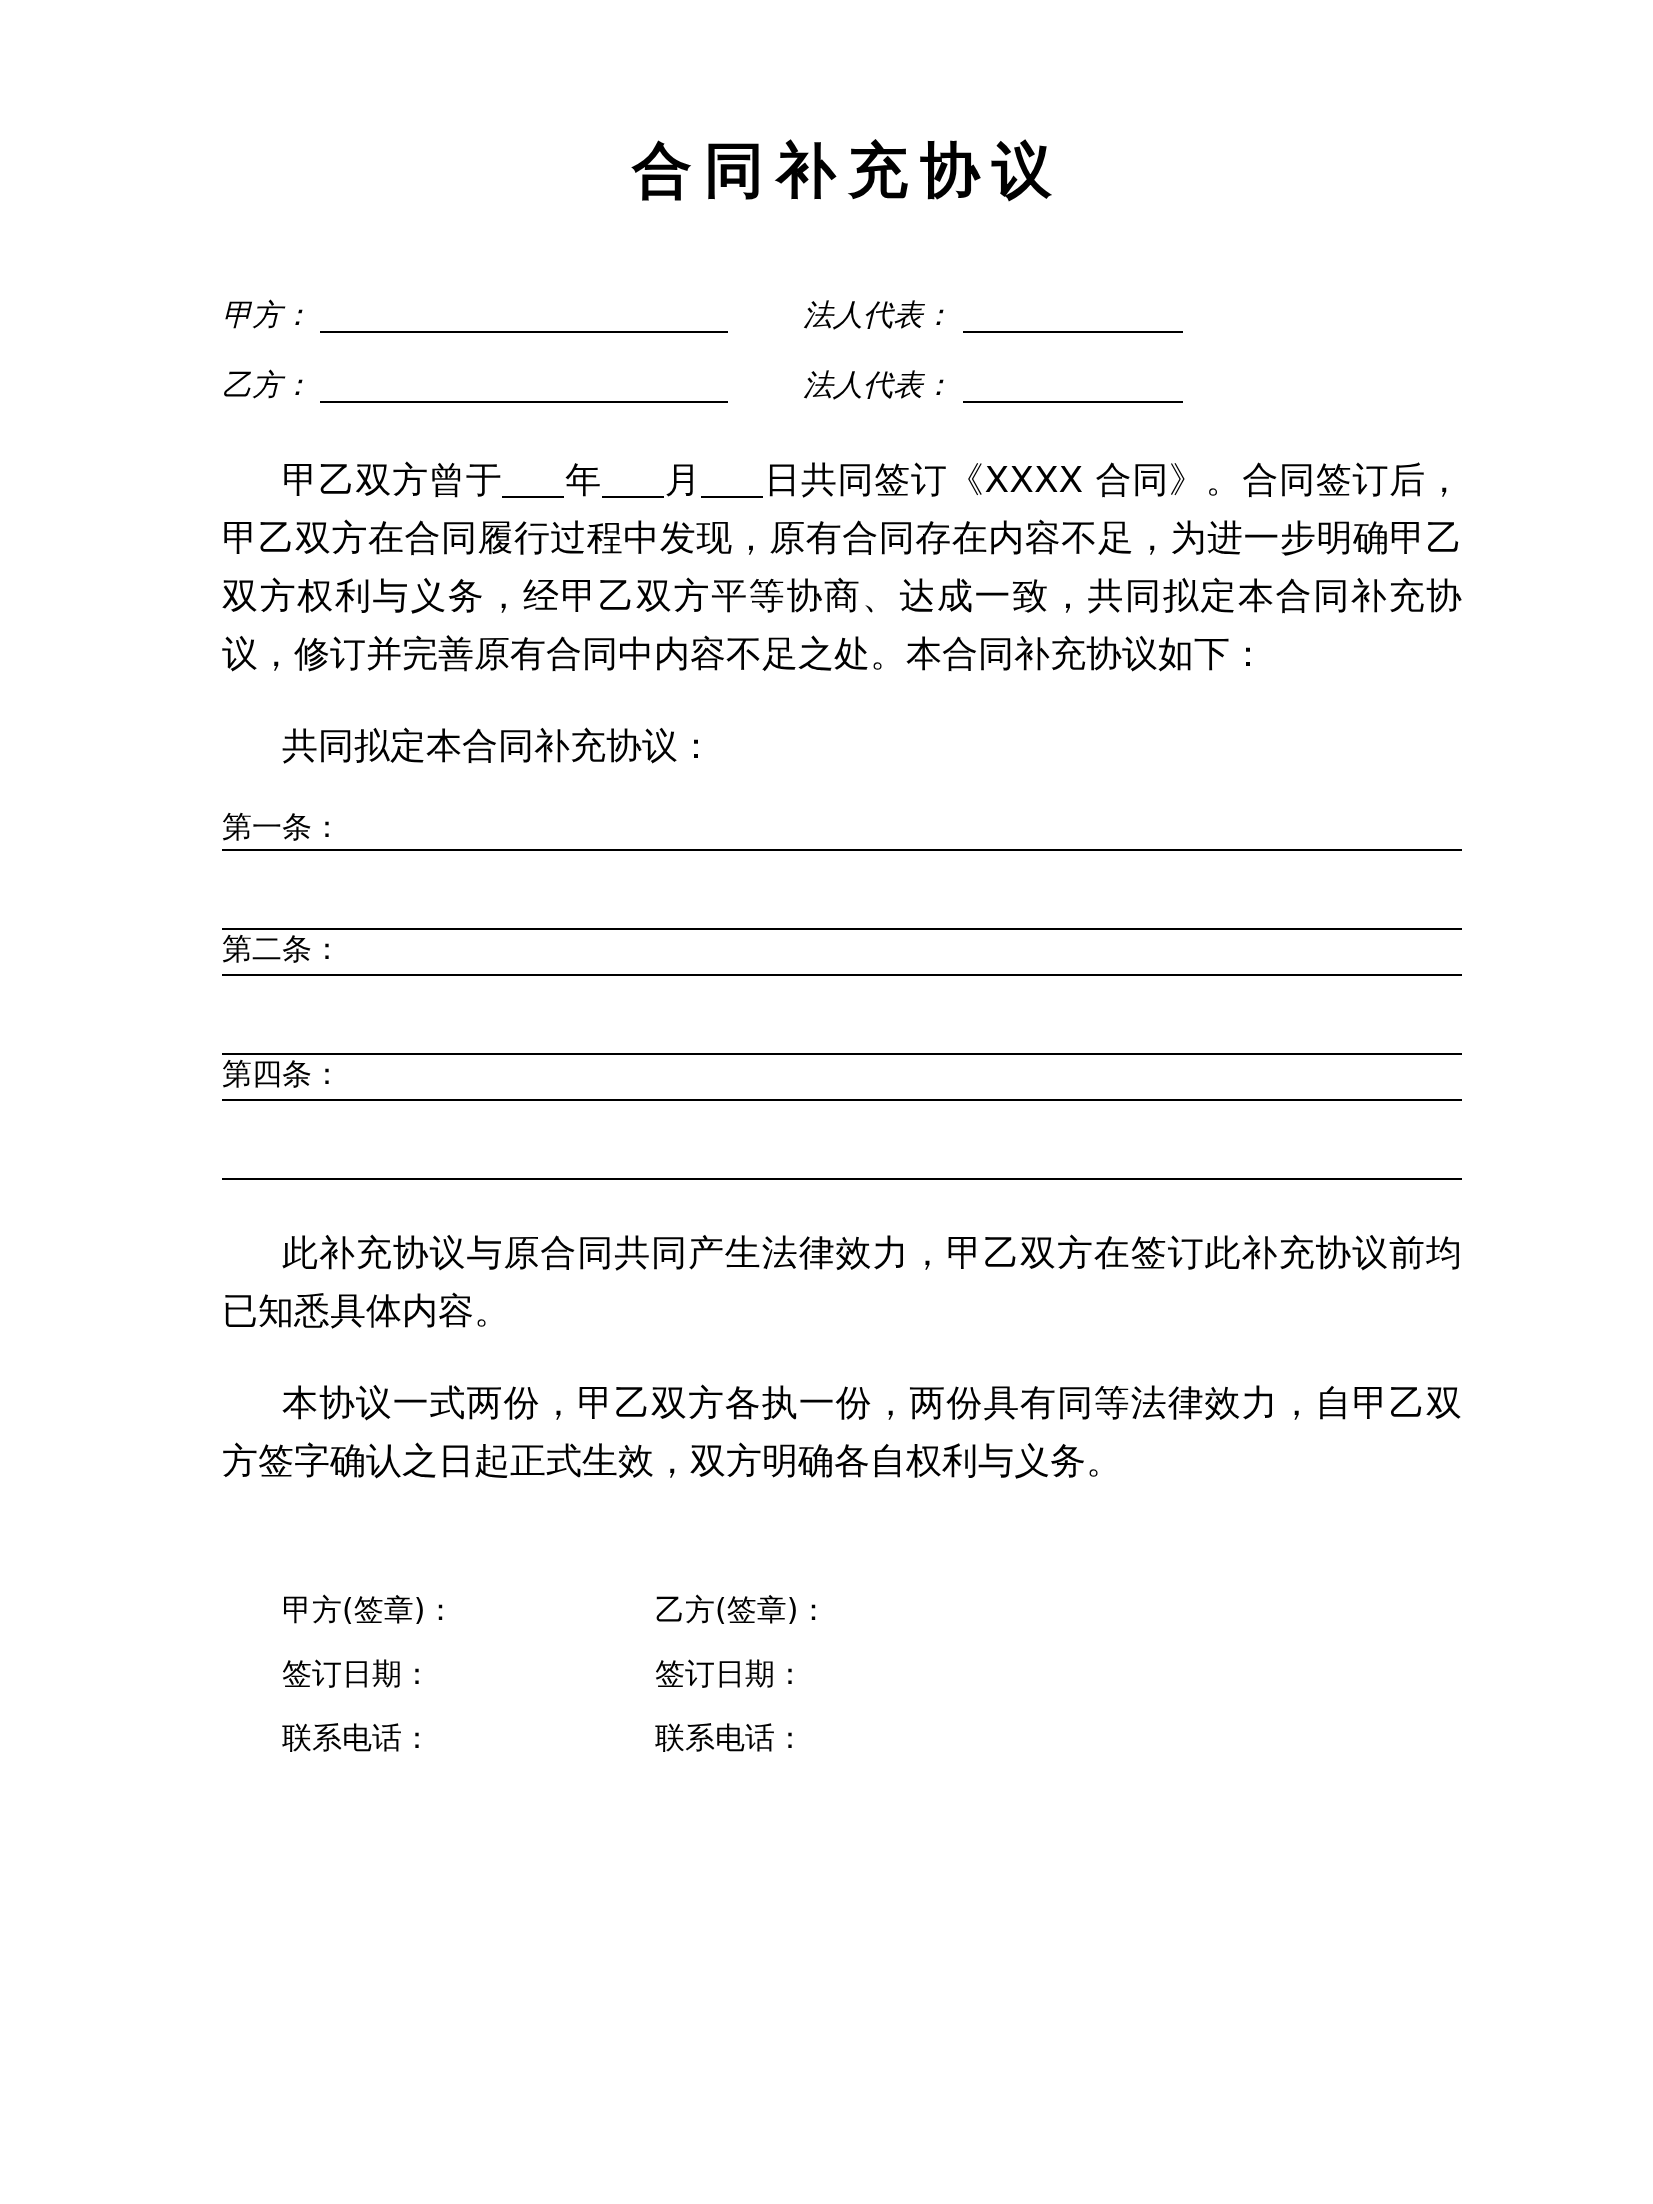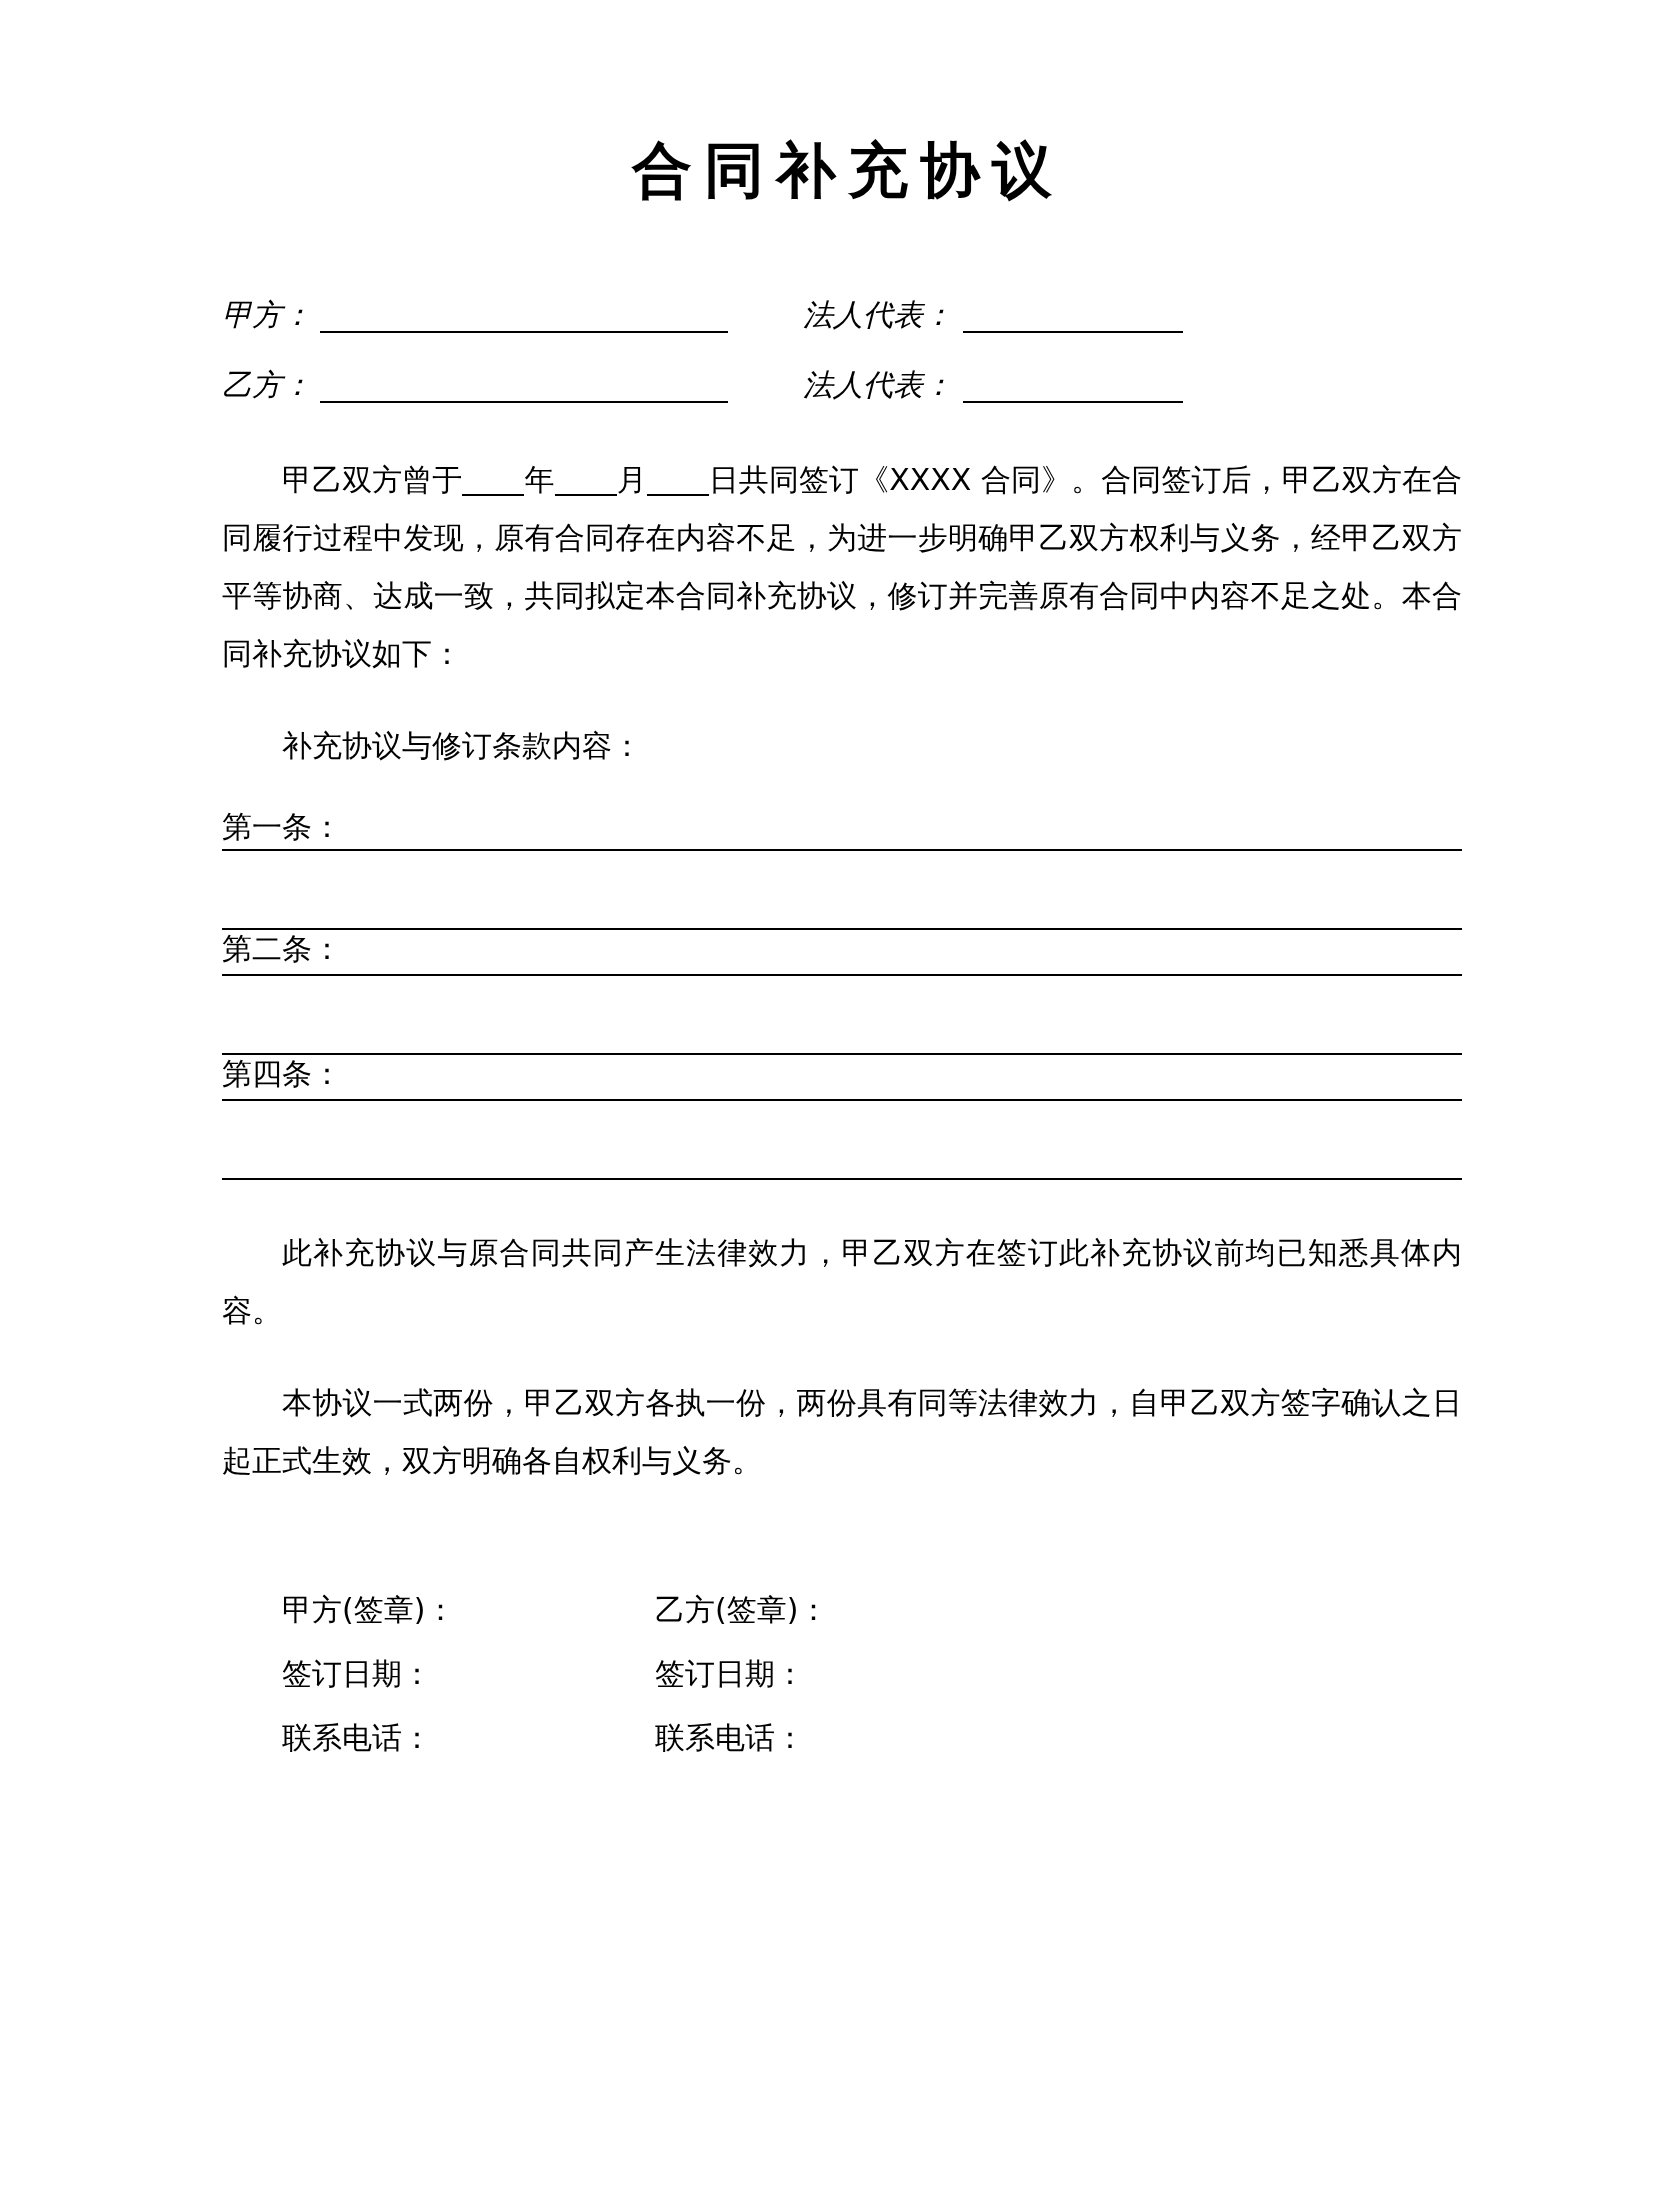--- a/index.html
+++ b/index.html
@@ -63,21 +63,21 @@
     border-bottom: 2px solid #000;
     height: 30px;
     flex: 0 0 auto;
   }
   .rule-party { width: 408px; margin-left: 8px; }
   .spacer-mid { flex: 0 0 auto; width: 75px; }
   .rule-rep   { width: 220px; margin-left: 10px; }
 
   
   .para {
-    font-size: 30px;
+    font-size: 36px;
     line-height: 58px;
     text-align: justify;
     text-justify: inter-ideograph;
     margin: 0;
   }
   .para.indent { text-indent: 60px; }
   .p-intro { margin-top: 48px; }
   .p-sub   { margin-top: 34px; }
 
   .blank-inline {
@@ -159,21 +159,21 @@
         <span class="spacer-mid"></span>
         <span class="party-label">法人代表</span>
         <span class="party-colon">：</span>
         <span class="rule rule-rep"></span>
       </div>
 
     </div>
 
     <p class="para indent p-intro"><span>甲乙双方曾于</span><span class="blank-inline"></span><span>年</span><span class="blank-inline"></span><span>月</span><span class="blank-inline"></span><span>日共同签订《XXXX 合同》。合同签订后，甲乙双方在合同履行过程中发现，原有合同存在内容不足，为进一步明确甲乙双方权利与义务，经甲乙双方平等协商、达成一致，共同拟定本合同补充协议，修订并完善原有合同中内容不足之处。本合同补充协议如下：</span></p>
 
-    <p class="para indent p-sub">补充协议与修订条款内容：</p>
+    <p class="para indent p-sub">共同拟定本合同补充协议：</p>
 
     <div class="clauses">
 
       <div class="clause">
         <div class="clause-line">
           <span class="clause-label">第一条：</span>
           <span class="clause-fill"></span>
         </div>
         <div class="clause-blank"></div>
       </div>

